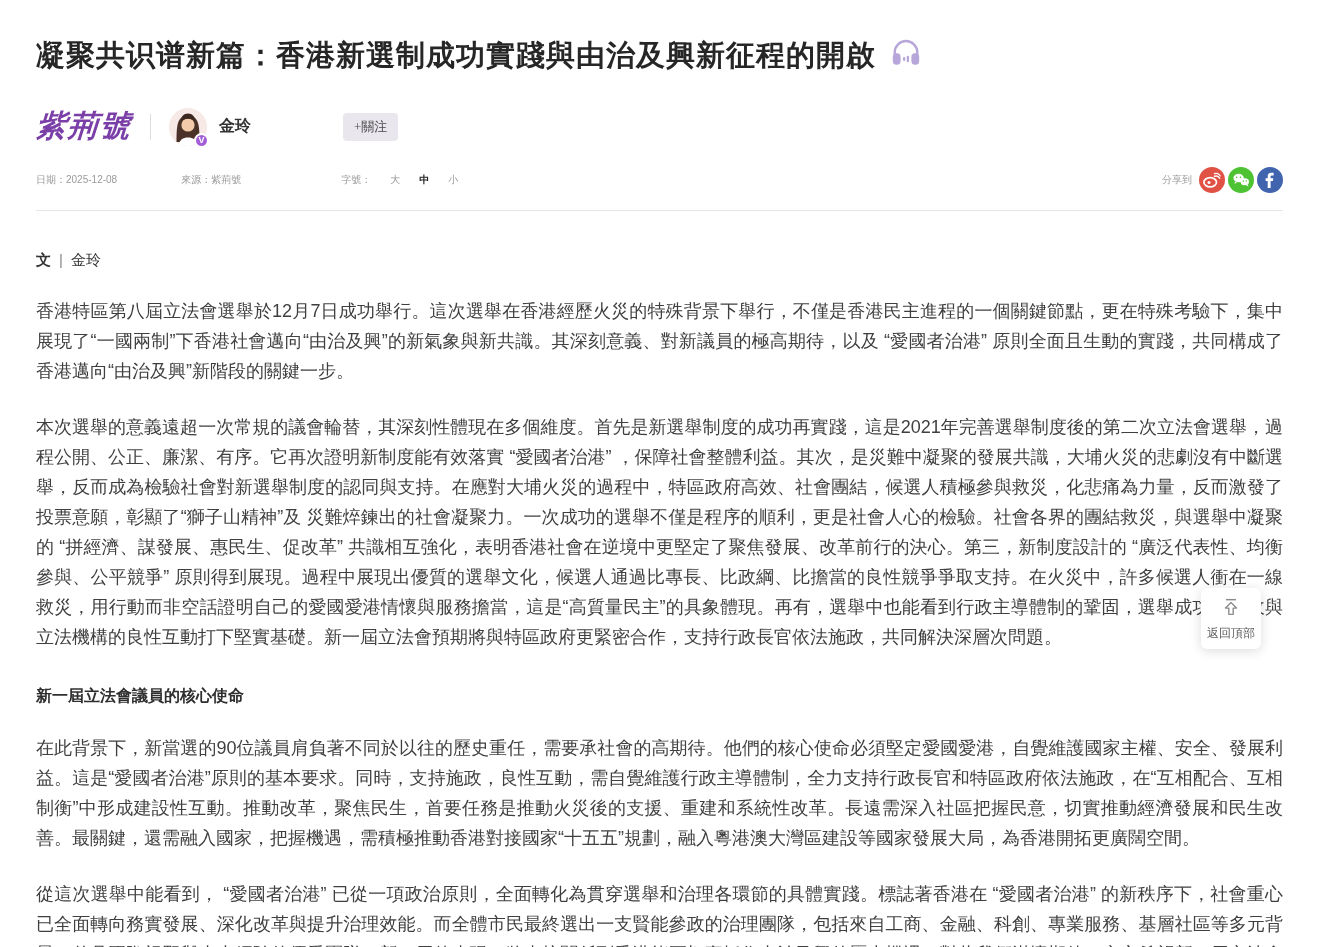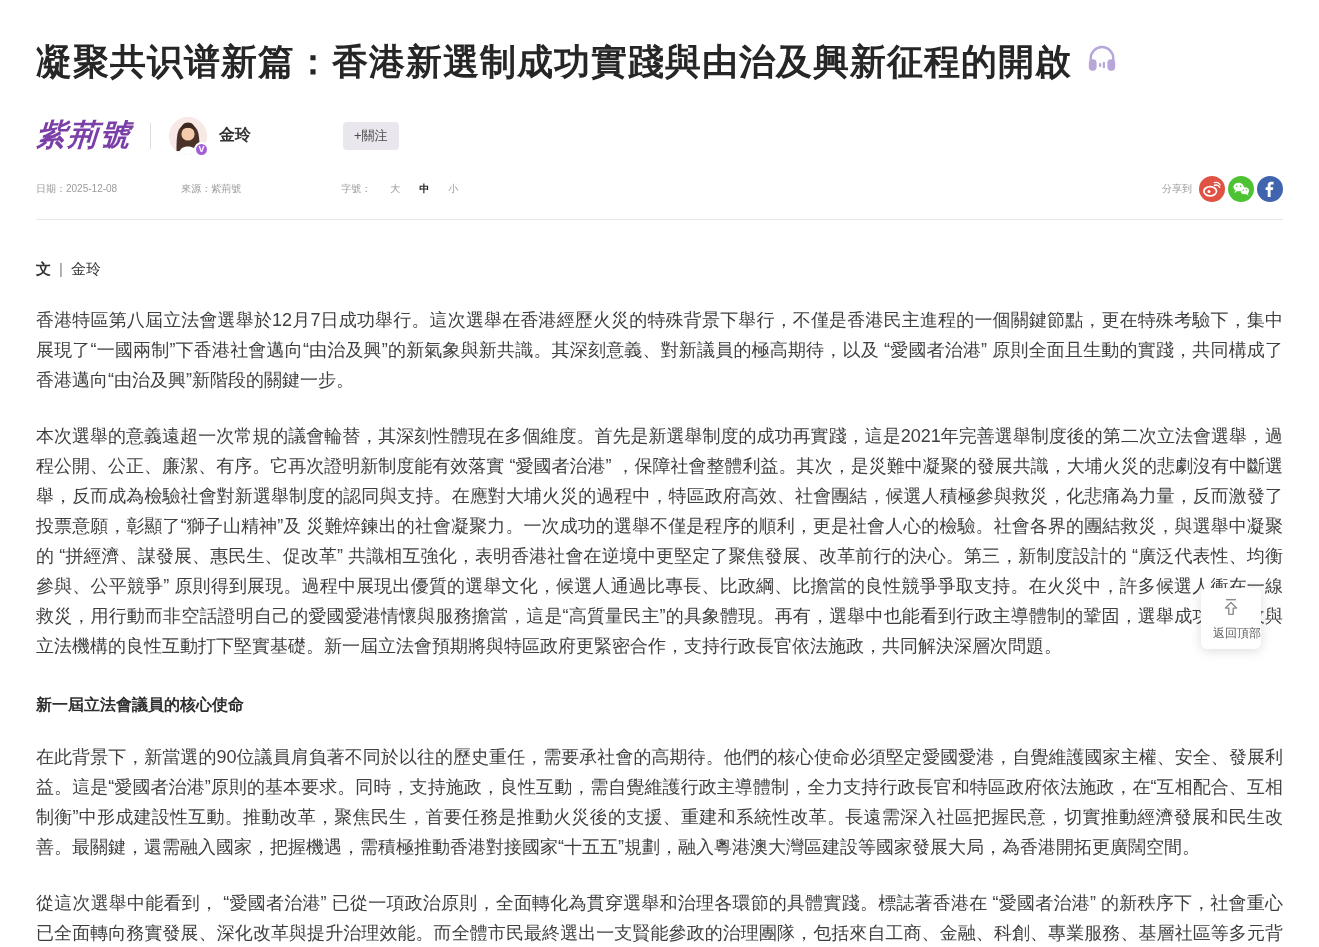--- a/index.html
+++ b/index.html
@@ -8,21 +8,21 @@
     width:1319px; height:947px; position:relative; overflow:hidden;
     background:#ffffff;
     font-family:"Liberation Sans","DejaVu Sans",sans-serif;
     color:#3f3f3f;
   }
   .container { padding:0 36px; position:relative; }
 
   
   .page-title {
     padding-top:14px;
-    font-size:36px; font-weight:700; color:#262626;
+    font-size:29px; font-weight:700; color:#262626;
     letter-spacing:1px;
     display:flex; align-items:center; gap:12px;
   }
   .headphones { flex:0 0 auto; margin-top:2px; }
 
   
   .author-row { margin-top:28px; display:flex; align-items:center; }
   .logo-text {
     font-family:"DejaVu Serif","Liberation Serif",serif;
     font-style:italic; font-weight:700;
@@ -42,21 +42,21 @@
     background:#a45fd8; border:2px solid #fff;
     color:#fff; font-size:9px; font-weight:700;
     display:flex; align-items:center; justify-content:center;
   }
   .author-name { margin-left:12px; font-size:16px; font-weight:700; color:#333; }
   .follow-btn {
     margin-left:92px;
     background:#e9e6ee; color:#4a4a4a;
     border:none; border-radius:4px;
     font-size:13px; padding:5px 11px; cursor:pointer;
-    font-family:Liberation Sans, sans-serif;
+    font-family:Liberation Serif, serif;
   }
 
   
   .meta-row { margin-top:20px; display:flex; align-items:center; font-size:10px; color:#9a9a9a; }
   .meta-source { margin-left:64px; }
   .meta-fontsize { margin-left:100px; display:flex; align-items:flex-end; gap:19px; }
   .fs-option { color:#9a9a9a; cursor:pointer; }
   .fs-option.selected { color:#222; font-weight:700; }
   .share-group { margin-left:auto; display:flex; align-items:center; gap:3px; }
   .share-label { margin-right:4px; }
@@ -77,21 +77,21 @@
     margin-top:34px; font-size:16px; font-weight:700; color:#2f2f2f;
   }
 
   
   .back-top {
     position:absolute; left:1201px; top:588px; width:60px;
     background:#ffffff; border-radius:6px;
     box-shadow:0 2px 12px rgba(0,0,0,0.14);
     text-align:center; padding:8px 0 7px; cursor:pointer; z-index:20;
   }
-  .back-top-label { display:block; font-size:12px; color:#5d5d5d; margin-top:3px; letter-spacing:0;text-align:right; }
+  .back-top-label { display:block; font-size:12px; color:#5d5d5d; margin-top:3px; letter-spacing:0; }
 </style>
 </head>
 <body>
 
 <div class="container">
 
   <h1 class="page-title">
     <span>凝聚共识谱新篇：香港新選制成功實踐與由治及興新征程的開啟</span>
     <span class="headphones">
       <svg width="36" height="36" viewBox="0 0 24 24" fill="#b7a6d9">

